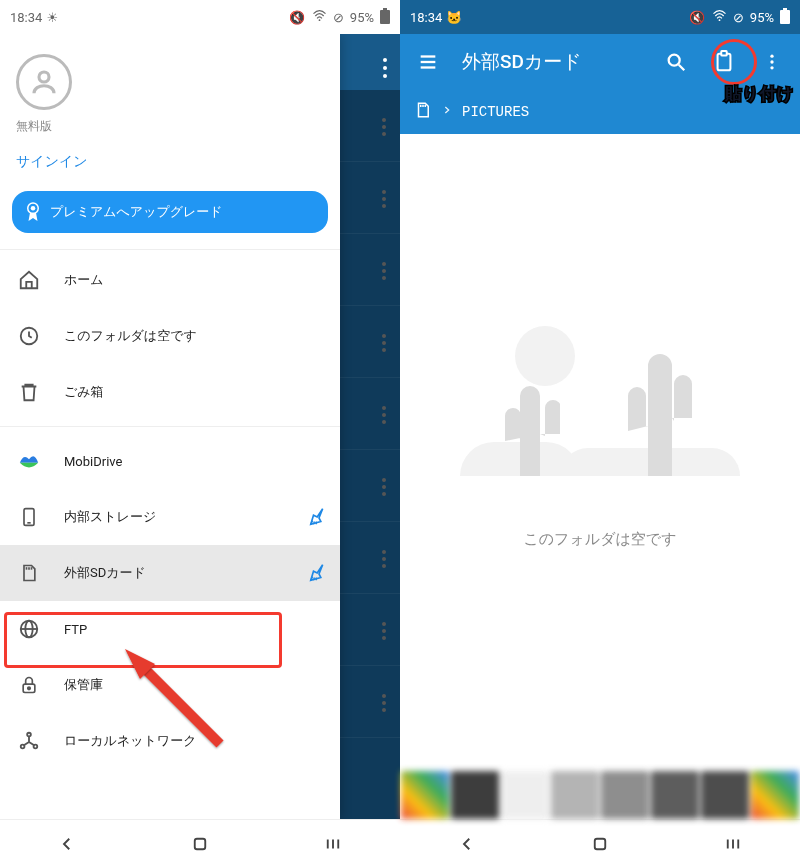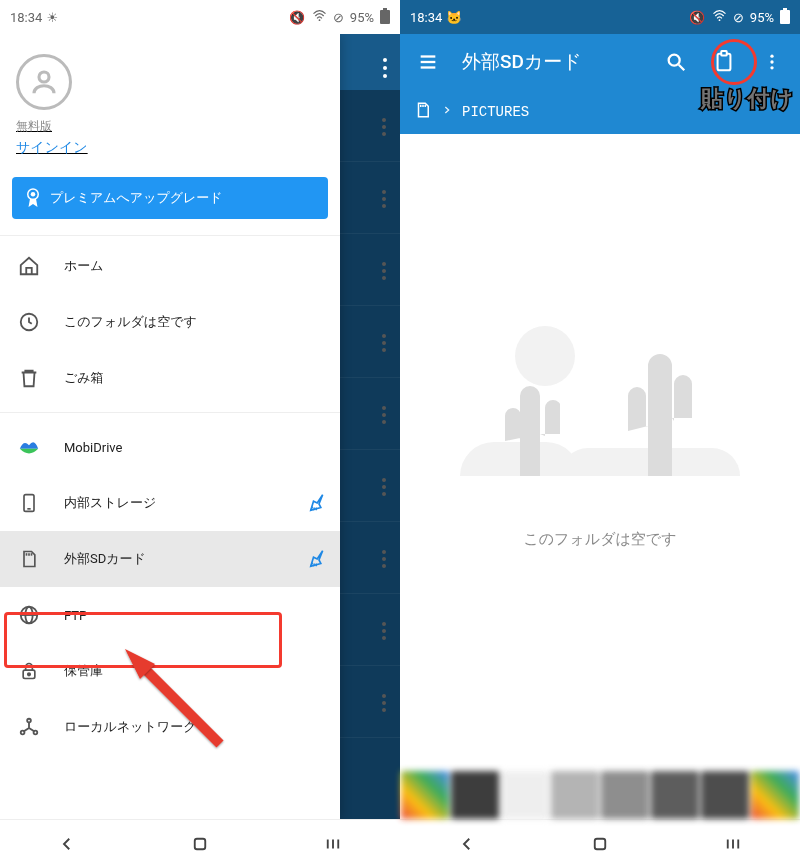--- a/index.html
+++ b/index.html
@@ -14,26 +14,26 @@
   .statusbar .right { display:flex; align-items:center; gap:6px; }
   .bat { width:10px; height:14px; background:currentColor; border-radius:1px; position:relative; }
   .bat::before{content:"";position:absolute;top:-2px;left:3px;width:4px;height:2px;background:currentColor;}
 
   
   .drawer-body { flex:1; overflow:hidden; position:relative; }
   .behind { position:absolute; top:0; right:0; width:60px; height:100%; background:#185a8a; }
   .behind .dots { position:absolute; right:13px; top:24px; display:flex; flex-direction:column; gap:4px; }
   .behind .dots span{width:4px;height:4px;background:#fff;border-radius:50%;}
   .drawer { position:absolute; top:0; left:0; width:340px; height:100%; background:#fff; box-shadow:2px 0 10px rgba(0,0,0,.2); display:flex; flex-direction:column; }
-  .profile { padding:20px 16px 10px;text-decoration:underline; }
+  .profile { padding:20px 16px 10px; }
   .avatar { width:56px; height:56px; border:3px solid #bbb; border-radius:50%; display:flex; align-items:center; justify-content:center; }
   .avatar svg{stroke:#bbb;}
   .plan { font-size:12px; color:#888; margin-top:8px;}
-  .signin { font-size:14px; color:#1e88e5; margin-top:4px;}
-  .premium-btn { margin:10px 12px 16px; background:#2196f3; color:#fff; border-radius:4px; padding:10px 12px; display:flex; align-items:center; gap:8px; font-size:13px; cursor:pointer;}
+  .signin { font-size:14px; color:#1e88e5; margin-top:18px;}
+  .premium-btn { margin:10px 12px 16px; background:#2196f3; color:#fff; border-radius:16px; padding:10px 12px; display:flex; align-items:center; gap:8px; font-size:13px; cursor:pointer;}
   .premium-btn .ribbon{width:18px;height:22px;}
   .divider{height:1px;background:#eee;margin:0 0 2px;}
   .menu{flex:1;overflow:hidden;}
   .mitem{display:flex;align-items:center;height:56px;padding:0 18px;gap:24px;font-size:13px;color:#222;cursor:pointer;position:relative;}
   .mitem .ico{width:22px;height:22px;display:flex;align-items:center;justify-content:center;color:#555;}
   .mitem .broom{position:absolute;right:10px;width:22px;height:22px;}
   .mitem.highlight{background:#e8e8e8;}
   .red-box{position:absolute;border:3px solid #f43a2f;border-radius:4px;pointer-events:none;}
   .arrow-ann{position:absolute;pointer-events:none;}
 
@@ -54,21 +54,21 @@
   .empty-text{margin-top:34px;font-size:15px;color:#8a8a8a;}
   .thumbrow{height:48px;display:flex;filter:blur(3px);opacity:.95;}
   .thumbrow div{flex:1;background:#ccc;margin:0 1px;border-radius:2px;}
 
   
   .navbar{height:48px;display:flex;align-items:center;justify-content:space-around;border-top:1px solid #eee;}
   .navbtn{width:80px;height:40px;display:flex;align-items:center;justify-content:center;color:#444;cursor:pointer;}
 
   
   .red-circle{position:absolute;border:3px solid #f43a2f;border-radius:50%;pointer-events:none;}
-  .paste-label{position:absolute;font-size:22px;font-weight:900;color:#737373;-webkit-text-stroke:3px #000;paint-order:stroke fill;pointer-events:none;letter-spacing:1px;}
+  .paste-label{position:absolute;font-size:16px;font-weight:900;color:#0f172a;-webkit-text-stroke:3px #000;paint-order:stroke fill;pointer-events:none;letter-spacing:1px;}
 
   
   .shadow-list{position:absolute;top:56px;left:340px;right:0;bottom:0;background:rgba(0,0,0,.35);}
   .shadow-list .row{height:72px;border-bottom:1px solid rgba(255,255,255,.05);position:relative;}
   .shadow-list .row .d{position:absolute;right:14px;top:28px;display:flex;flex-direction:column;gap:3px;}
   .shadow-list .row .d span{width:4px;height:4px;background:#555;border-radius:50%;}
 </style>
 </head>
 <body>
 

